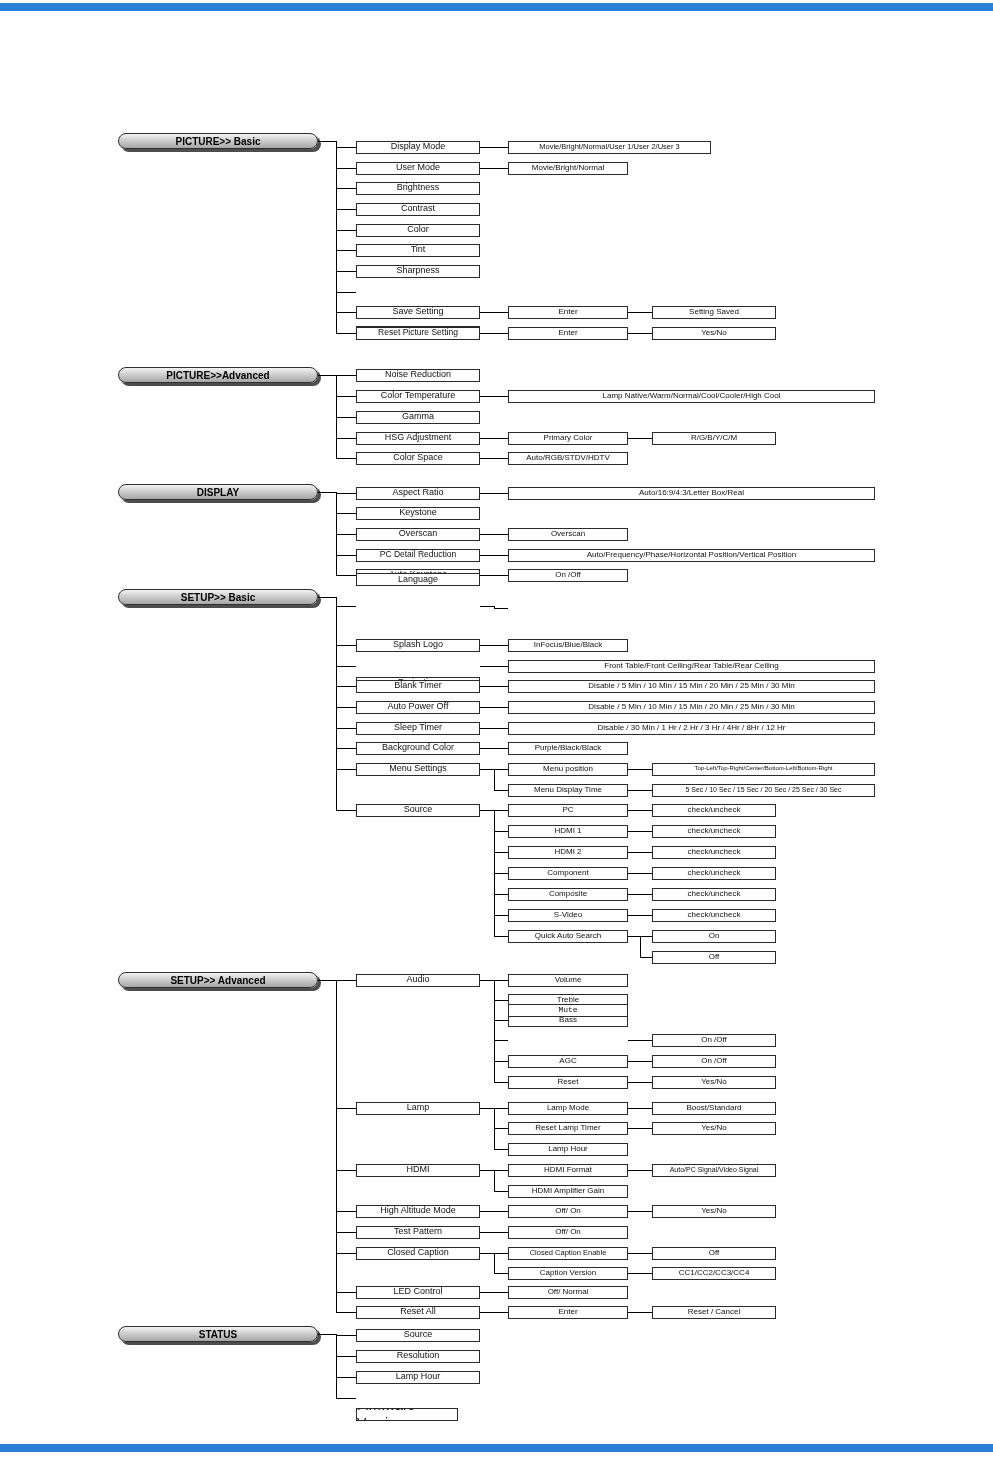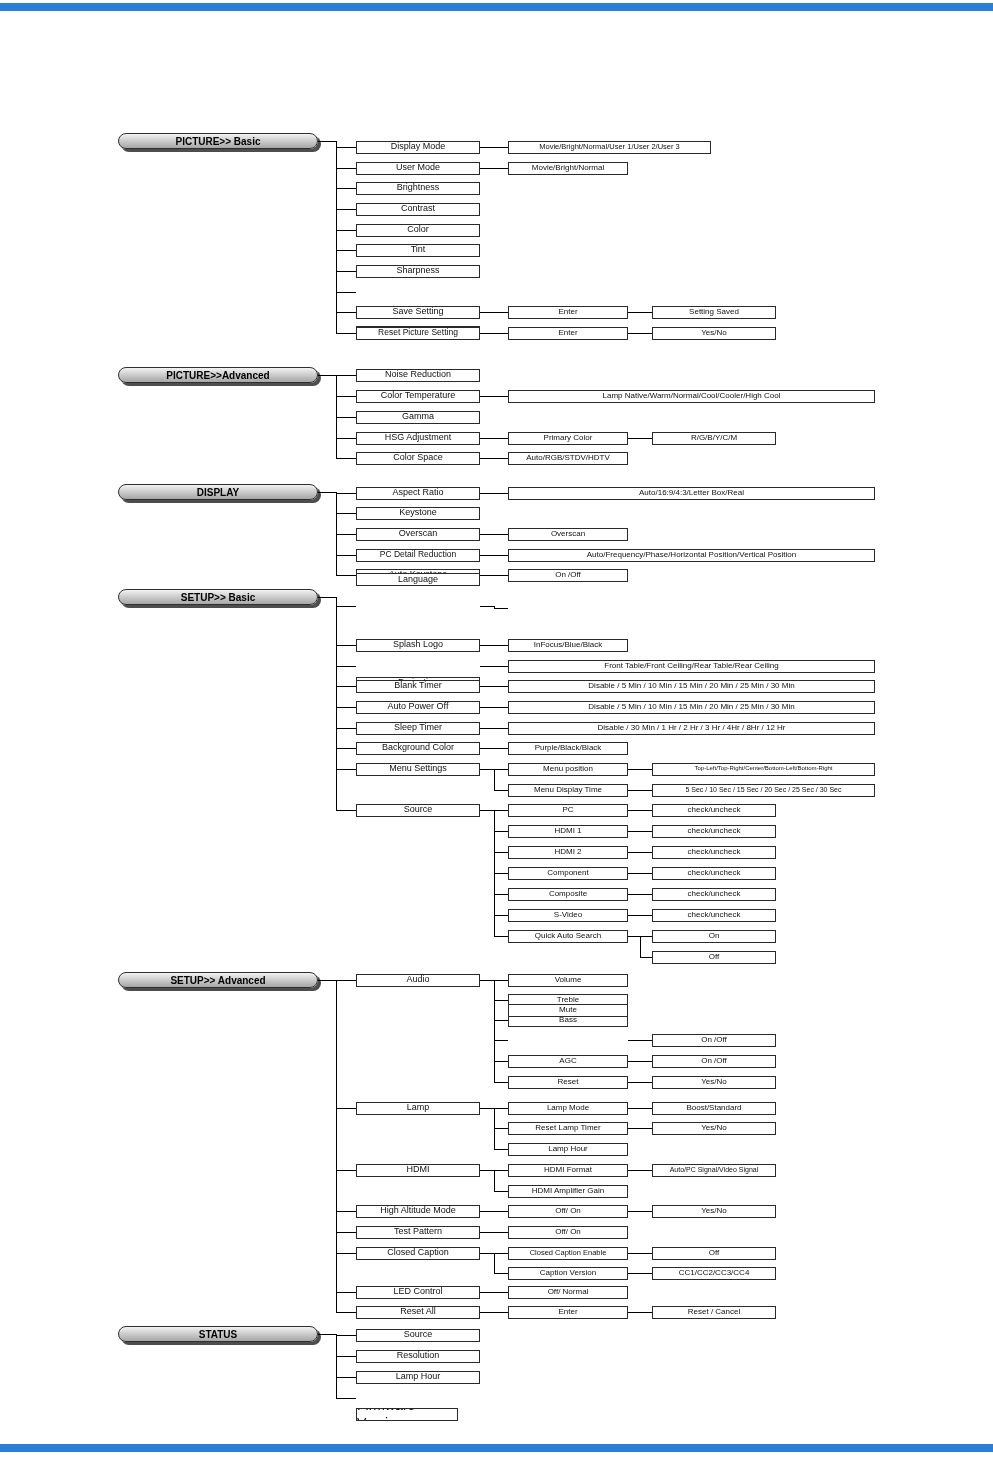--- a/index.html
+++ b/index.html
@@ -214,21 +214,21 @@
     <div class="nbox" style="left: 356px; top: 973.5px; width: 124px; height: 13px; font-size: 9px;">Audio</div>
     <div class="line" style="left: 480px; top: 980px; width: 14px; height: 1px;"></div>
     <div class="line" style="left: 494px; top: 980px; width: 1px; height: 102px;"></div>
     <div class="line" style="left: 494px; top: 980px; width: 14px; height: 1px;"></div>
     <div class="nbox" style="left: 508px; top: 973.5px; width: 120px; height: 13px; font-size: 8px;">Volume</div>
     <div class="line" style="left: 494px; top: 1000px; width: 14px; height: 1px;"></div>
     <div class="nbox" style="left: 508px; top: 993.5px; width: 120px; height: 13px; font-size: 8px;">Treble</div>
     <div class="line" style="left: 494px; top: 1020px; width: 14px; height: 1px;"></div>
     <div class="nbox" style="left: 508px; top: 1013.5px; width: 120px; height: 13px; font-size: 8px;">Bass</div>
     <div class="line" style="left: 494px; top: 1040px; width: 14px; height: 1px;"></div>
-    <div class="nbox" style="left: 508px; top: 1004px; width: 120px; height: 13px; font-size: 8px;">Mute</div>
+    <div class="nbox" style="left: 508px; top: 1004px; width: 120px; height: 13px; font-size: 8px; font-family: Liberation Mono, monospace;">Mute</div>
     <div class="line" style="left: 628px; top: 1040px; width: 12px; height: 1px;"></div>
     <div class="line" style="left: 640px; top: 1040px; width: 12px; height: 1px;"></div>
     <div class="nbox" style="left: 652px; top: 1033.5px; width: 124px; height: 13px; font-size: 8px;">On /Off</div>
     <div class="line" style="left: 494px; top: 1061px; width: 14px; height: 1px;"></div>
     <div class="nbox" style="left: 508px; top: 1054.5px; width: 120px; height: 13px; font-size: 8px;">AGC</div>
     <div class="line" style="left: 628px; top: 1061px; width: 12px; height: 1px;"></div>
     <div class="line" style="left: 640px; top: 1061px; width: 12px; height: 1px;"></div>
     <div class="nbox" style="left: 652px; top: 1054.5px; width: 124px; height: 13px; font-size: 8px;">On /Off</div>
     <div class="line" style="left: 494px; top: 1082px; width: 14px; height: 1px;"></div>
     <div class="nbox" style="left: 508px; top: 1075.5px; width: 120px; height: 13px; font-size: 8px;">Reset</div>

